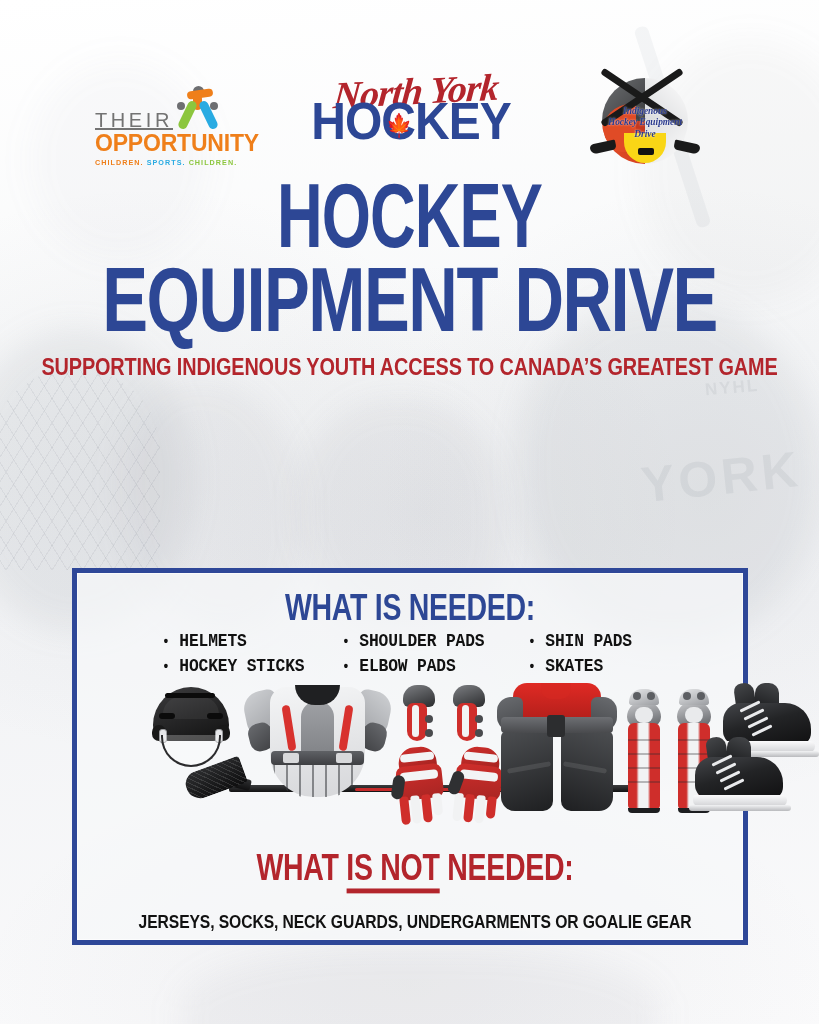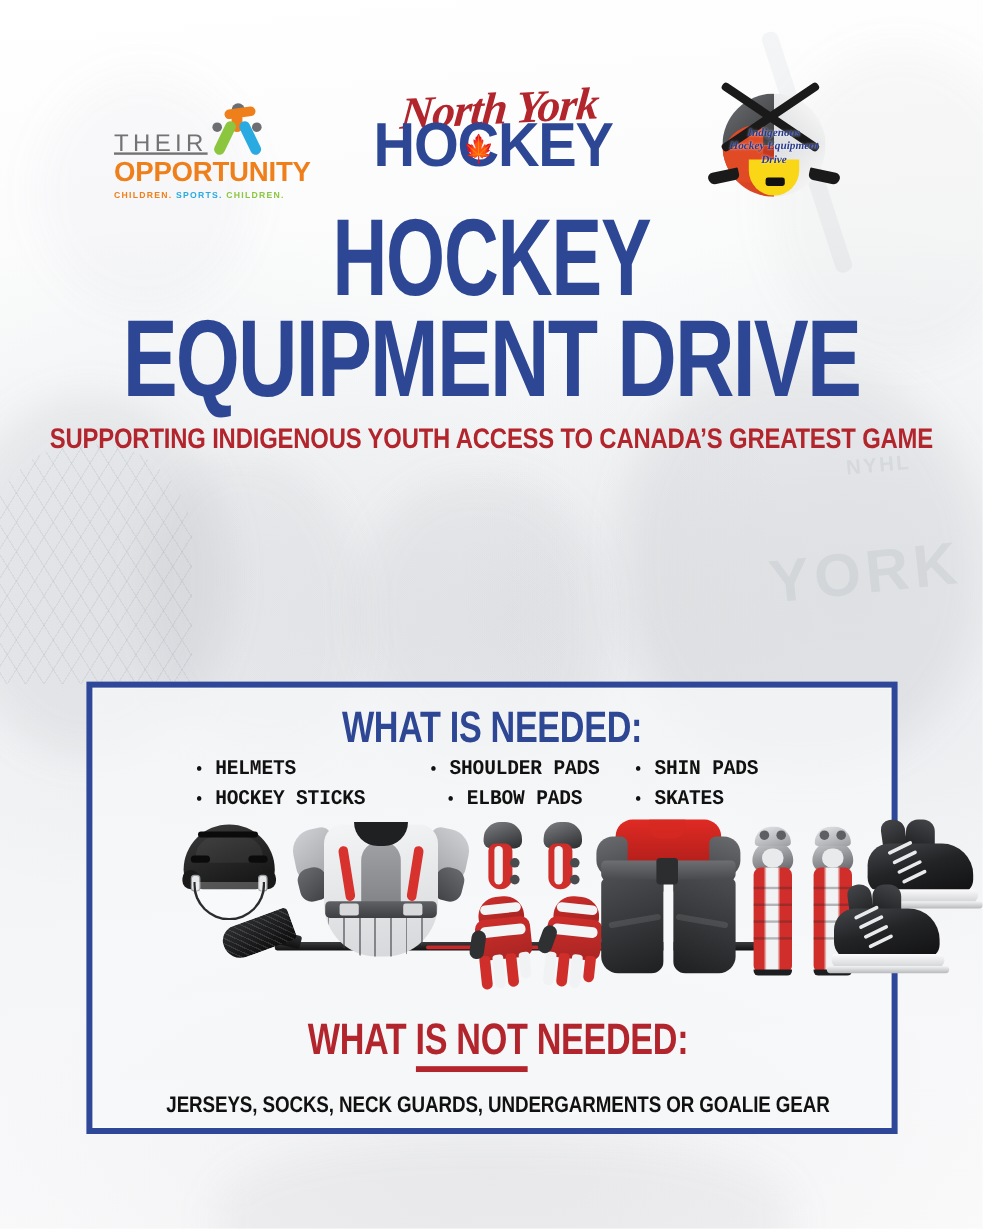--- a/index.html
+++ b/index.html
@@ -217,21 +217,21 @@
     transform:scaleX(.95) scaleY(1.22); transform-origin:center top;
   }
   .needed-cols {
     margin-top:8px;
     display:flex; justify-content:center; gap:0;
     padding:0 34px;
     font-family:Liberation Mono, monospace;
   }
   .ncol { flex:0 0 auto; }
   .ncol.c-a { width:180px; }
-  .ncol.c-b { width:186px;text-align:center; }
+  .ncol.c-b { width:186px; }
   .ncol.c-c { width:104px; }
   .ncol.c-d { width:130px; }
   .nitem {
     font-weight:bold; font-size:17.5px; color:#111;
     letter-spacing:-.15px; line-height:1.42;
     transform:scaleX(.93); transform-origin:left center;
     white-space:nowrap;
   }
   .nitem .bullet { font-size:14px; }
 

